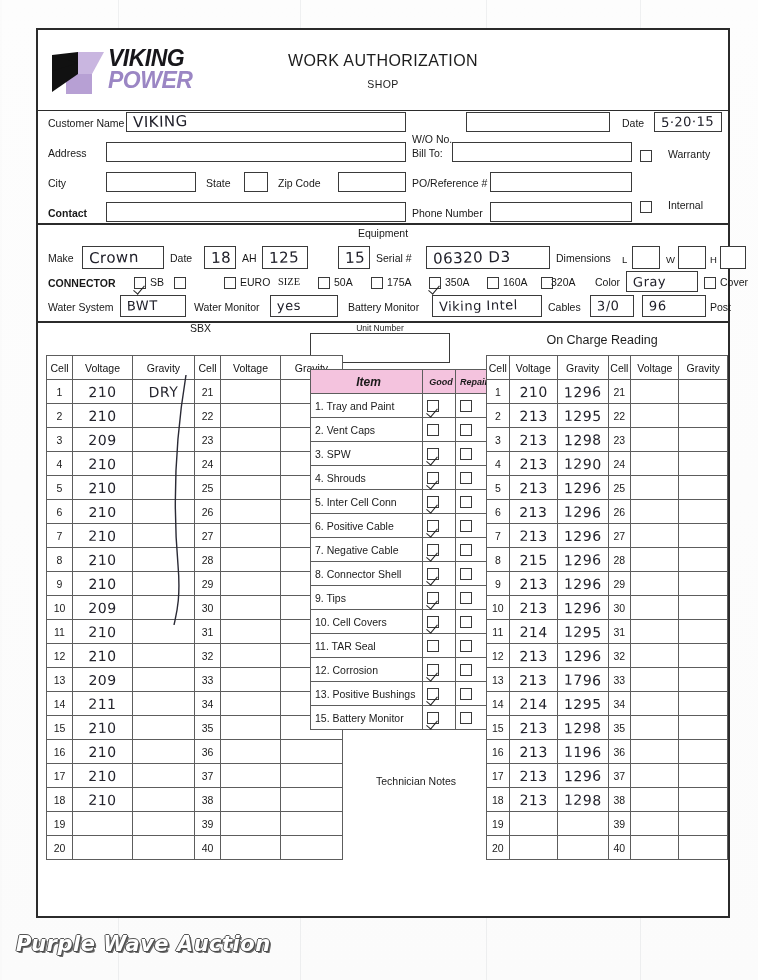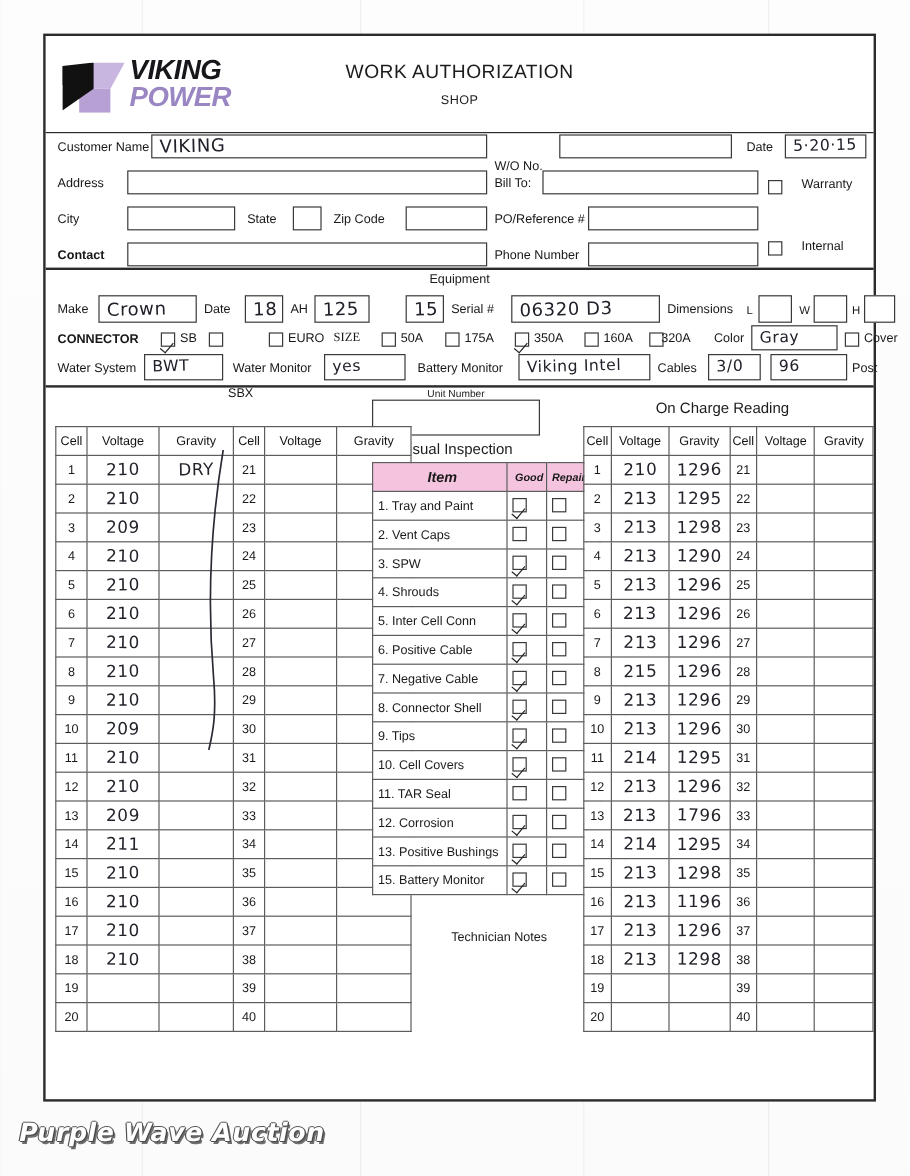--- a/index.html
+++ b/index.html
@@ -685,21 +685,21 @@
             <td class="cellno">40</td>
             <td class="volt"></td>
             <td class="grav"></td>
           </tr>
         </tbody>
     </table>
     <svg class="pen-line" style="left:128px; top:52px; width:30px; height:250px;" viewBox="0 0 30 250">
       <path d="M20,0 C10,60 6,120 12,190 C15,225 10,240 8,250" fill="none" stroke="#2a2a35" stroke-width="1.4"></path>
     </svg>
 
-    <table class="vis" id="tbl-visual" style="left:272px; top:62px;">
+    <table class="vis" id="tbl-visual" style="left:272px; top:46px;">
       <thead>
         <tr>
           <th class="item-h" style="width:112px;">Item</th>
           <th class="mark-h" style="width:33px;">Good</th>
           <th class="mark-h" style="width:33px;">Repair</th>
           <th class="mark-h" style="width:33px;">N/A</th>
         </tr>
       </thead>
       <tbody>
           <tr>

